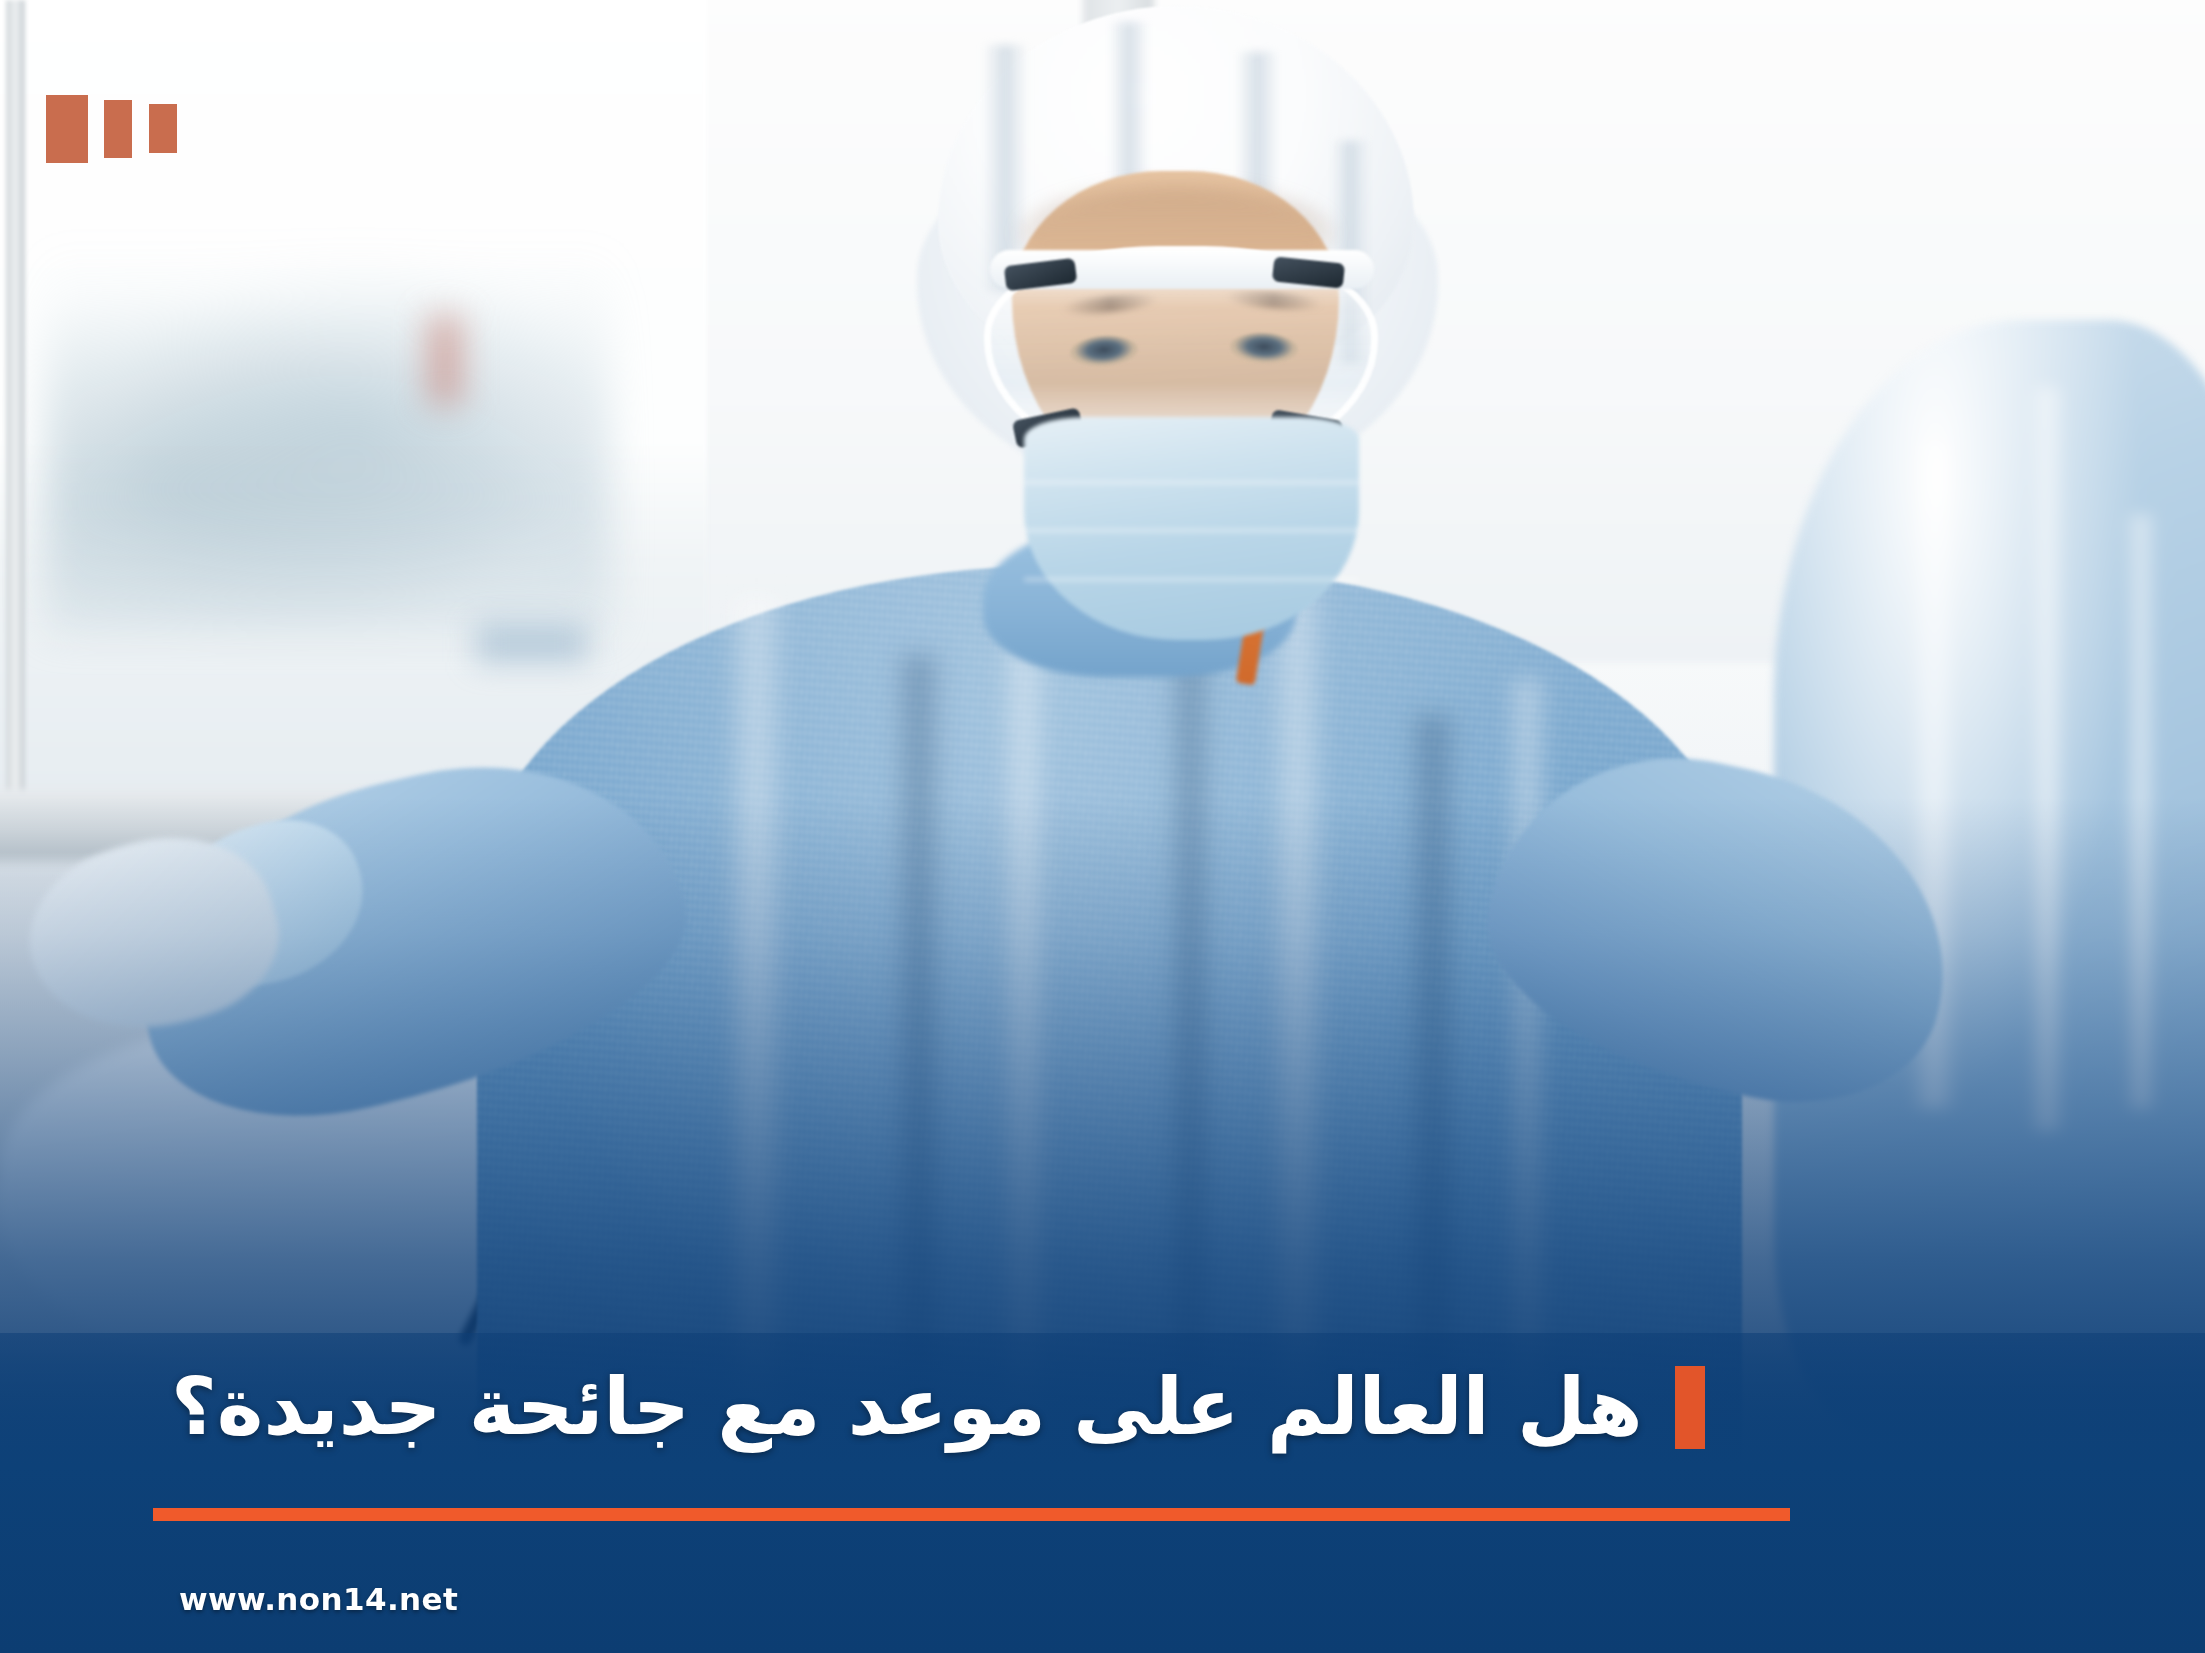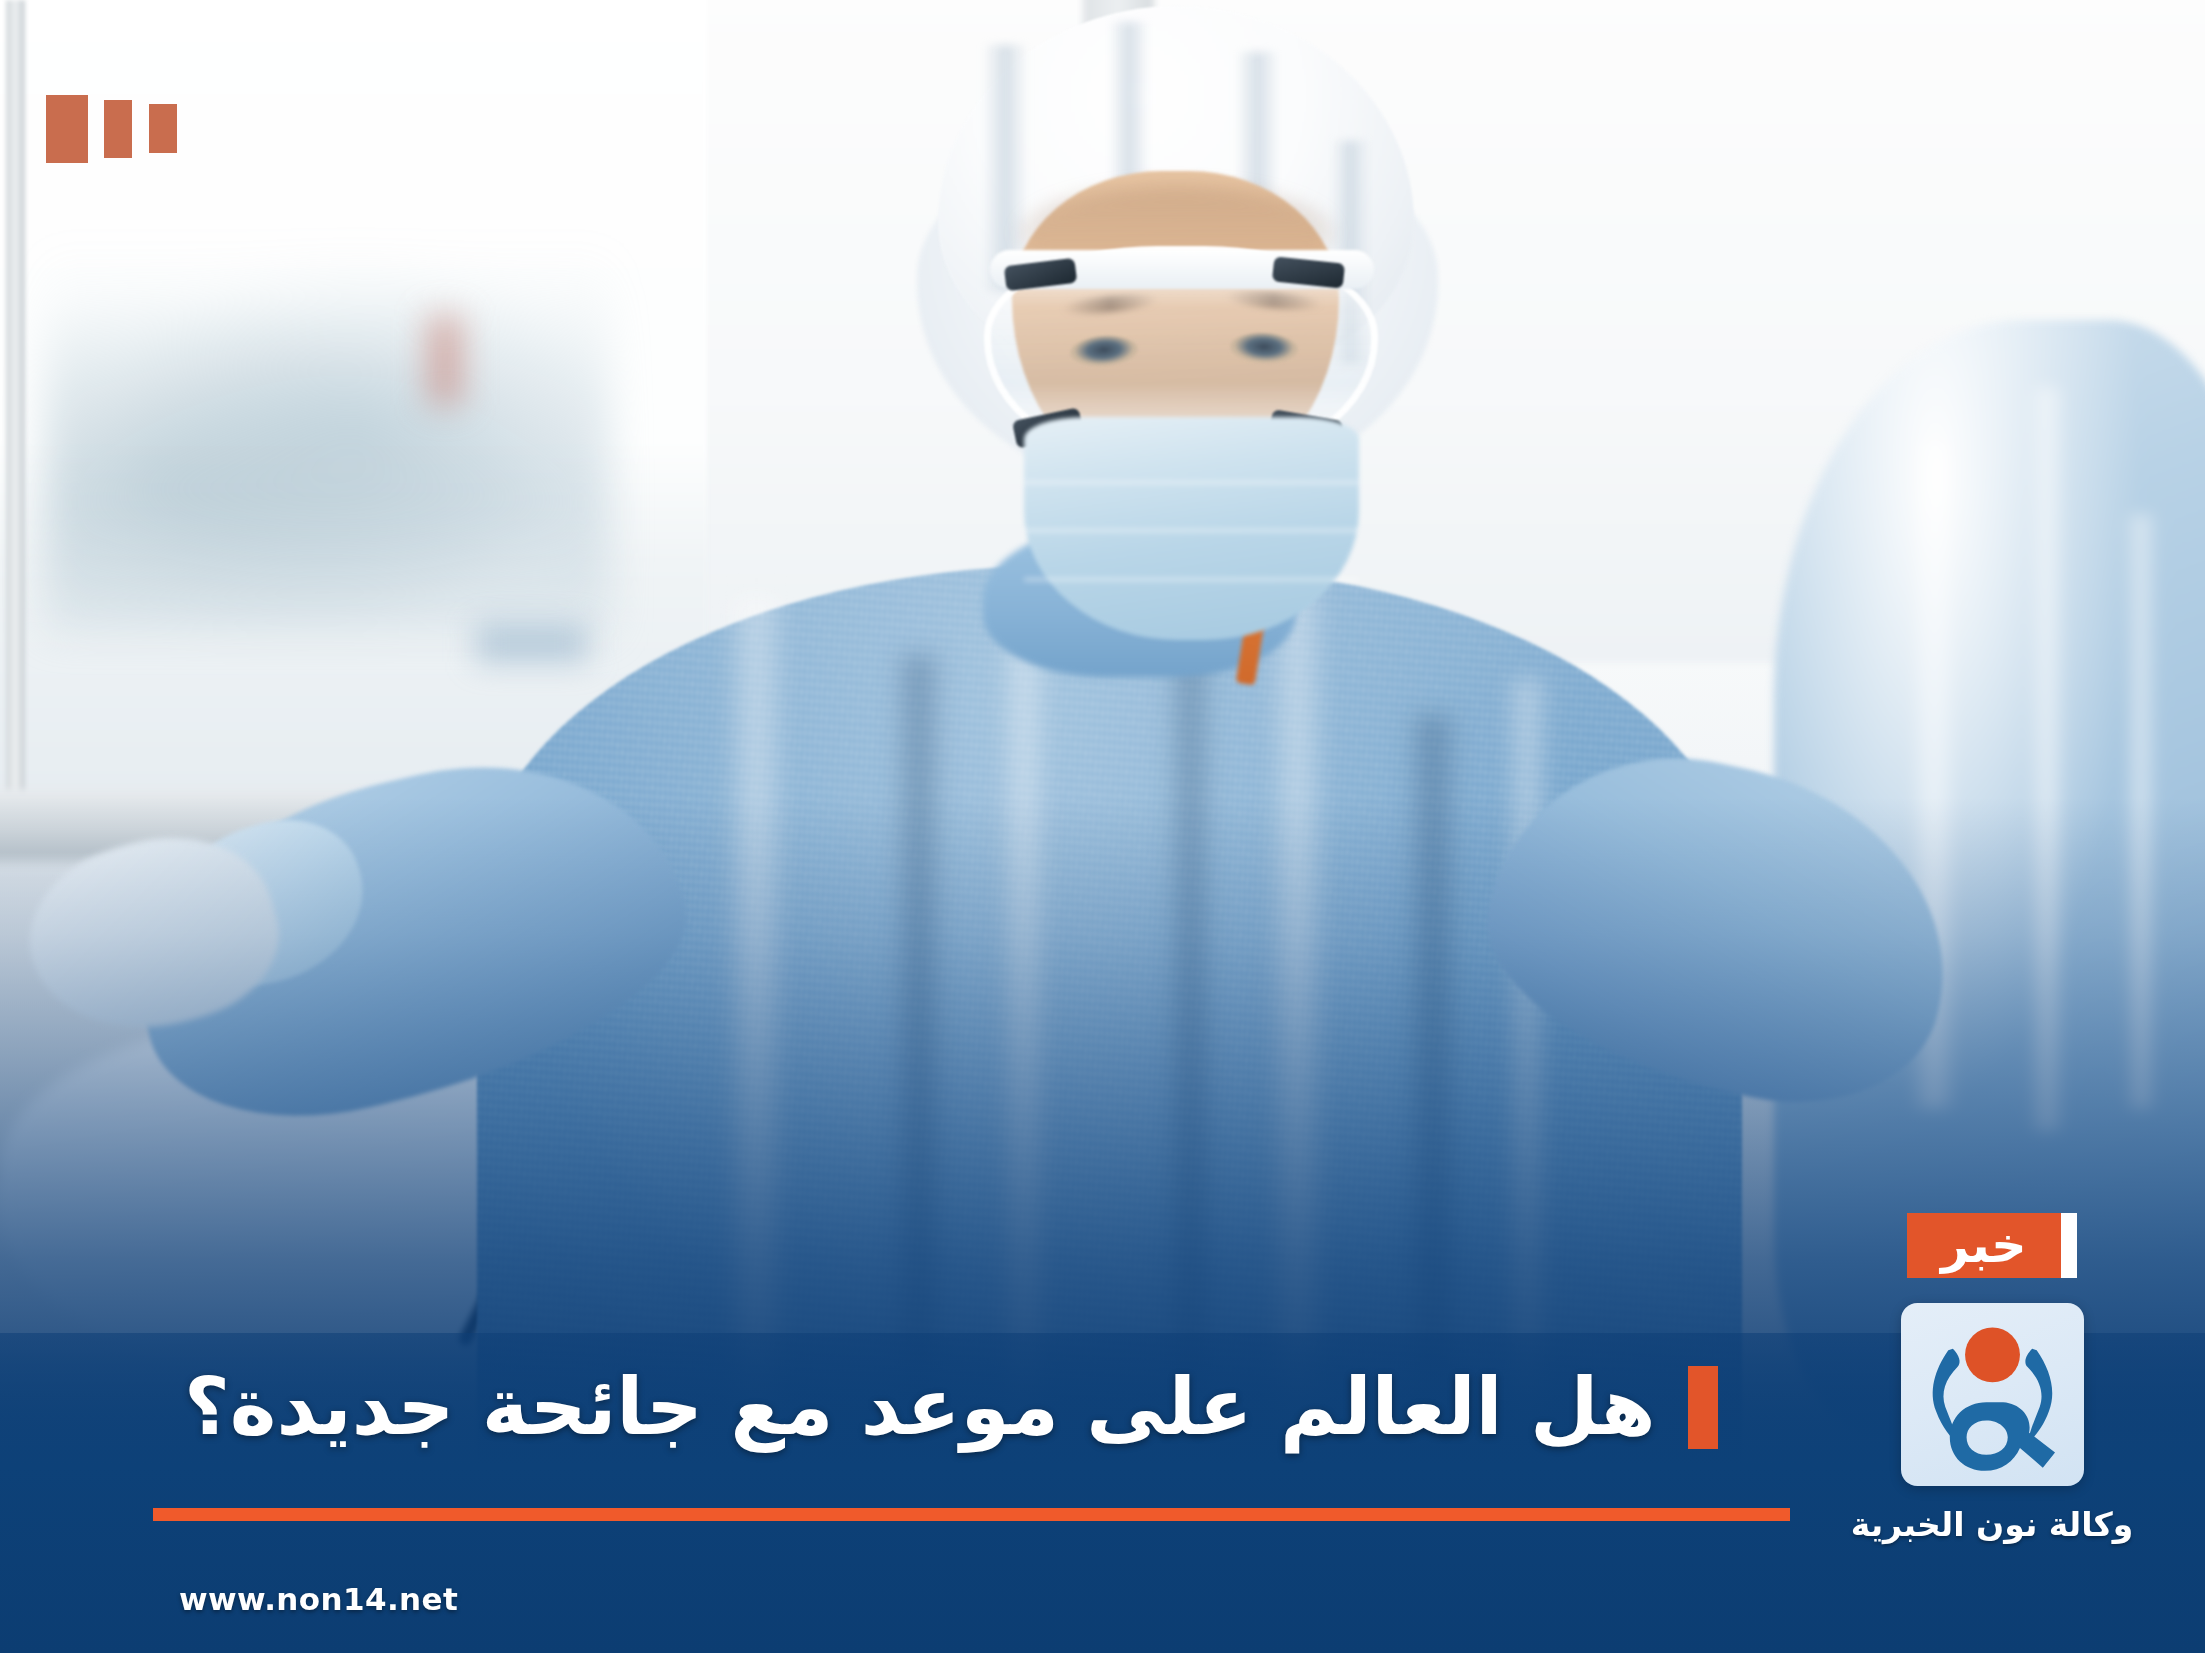--- a/index.html
+++ b/index.html
@@ -289,21 +289,20 @@
     position:absolute; right:394px; left:171px; bottom:199px;
     display:flex; align-items:center; justify-content:flex-end; gap:33px;
     direction:rtl;
   }
   .headline-tick { width:30px; height:83px; background:#e2552a; flex:none; }
   .headline {
     color:#ffffff; font-size:79px; font-weight:700; line-height:1.18;
     direction:rtl; text-align:right;
     text-shadow:0 2.2px 7.4px rgba(0,0,0,.42);
     white-space:nowrap;
-    margin-left:13px;
   }
 
   .rule {
     position:absolute; left:153px; right:415px; bottom:132px;
     height:13.4px; background:#f05a2b;
   }
   .site-url {
     position:absolute; left:179px; bottom:36px;
     color:#ffffff; font-size:31px; font-weight:700; letter-spacing:0.4px;
     text-shadow:0 1.5px 4.5px rgba(0,0,0,.4);
@@ -389,46 +388,20 @@
     <div class="tint"></div>
     <div class="tint-base"></div>
   </div>
 
   <div class="logo-bars">
     <i></i>
       <i></i>
       <i></i>
   </div>
 
-  <div class="brand-block">
-
-    <div class="khabar-badge">
-      <div class="khabar-box">خبر</div>
-      <div class="khabar-tick"></div>
-    </div>
-
-    <div class="logo-tile">
-      <svg viewBox="0 0 240 240">
-        <circle cx="120" cy="68" r="36" fill="#de5227"></circle>
-        <path d="M62 62 C44 88 36 116 46 142 C54 164 66 176 74 186
-                 C72 168 64 152 58 136 C52 118 58 100 74 84
-                 C80 78 76 68 68 60 Z" fill="#1f6aa5"></path>
-        <path d="M178 62 C196 88 204 116 194 142 C186 164 174 176 166 186
-                 C168 168 176 152 182 136 C188 118 182 100 166 84
-                 C160 78 164 68 172 60 Z" fill="#1f6aa5"></path>
-        <path d="M112 130 C84 130 64 150 64 176 C64 202 84 220 110 220
-                 C132 220 148 208 156 190 L186 216 L202 196 L168 170
-                 C172 150 158 132 134 130 Z
-                 M112 154 C128 154 140 164 140 176 C140 190 128 199 112 199
-                 C96 199 86 189 86 176 C86 164 96 154 112 154 Z" fill="#1f6aa5"></path>
-      </svg>
-    </div>
-
-    <div class="brand-name">وكالة نون الخبرية</div>
-  </div>
 
   <div class="headline-row">
     <div class="headline-tick"></div>
     <div class="headline">هل العالم على موعد مع جائحة جديدة؟</div>
   </div>
 
   <div class="rule"></div>
 
   <div class="site-url">www.non14.net</div>
 

